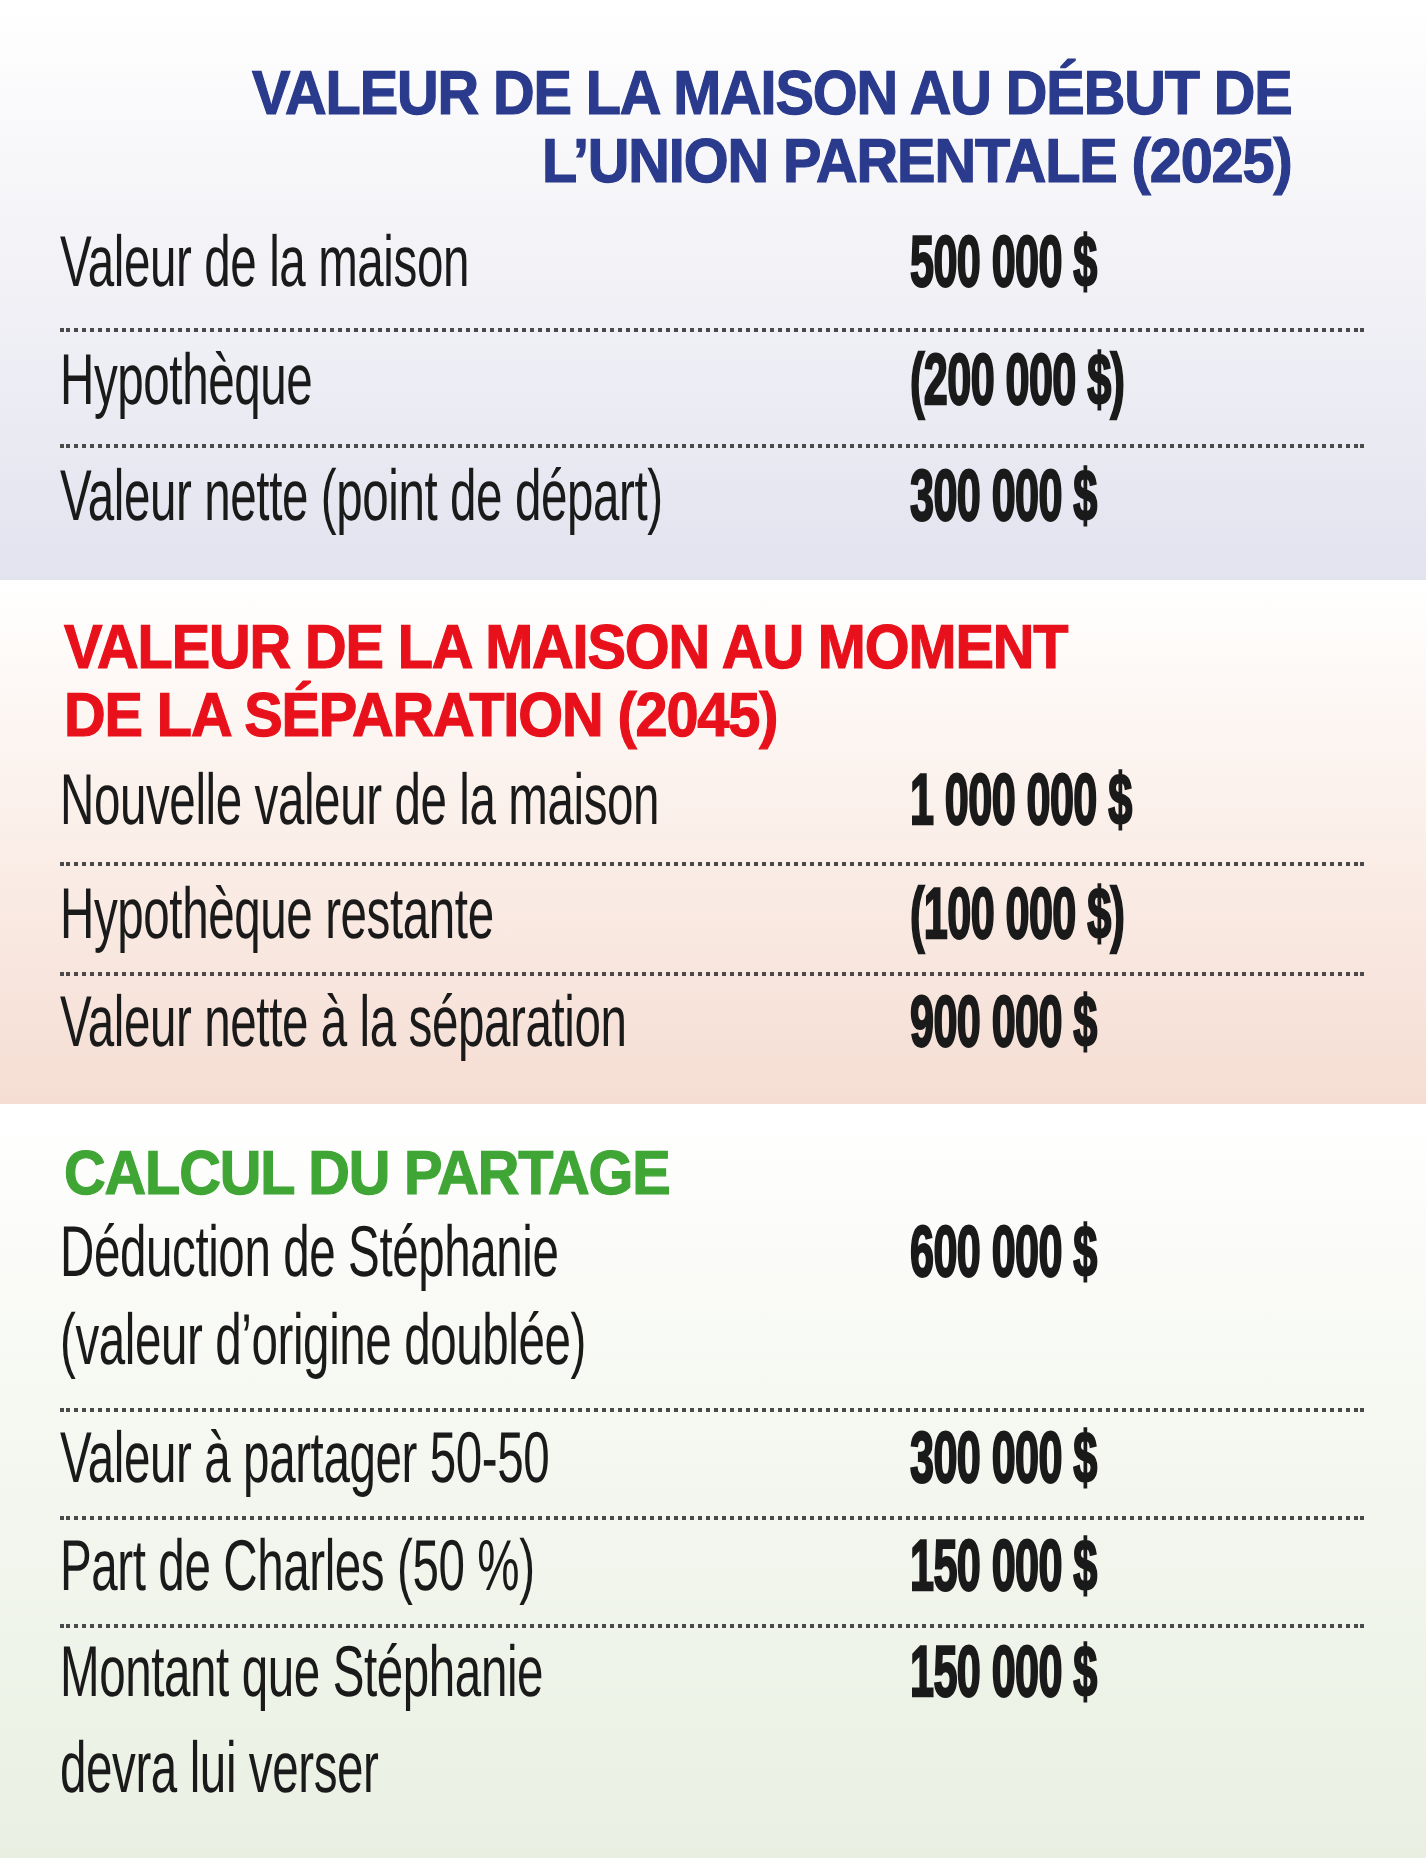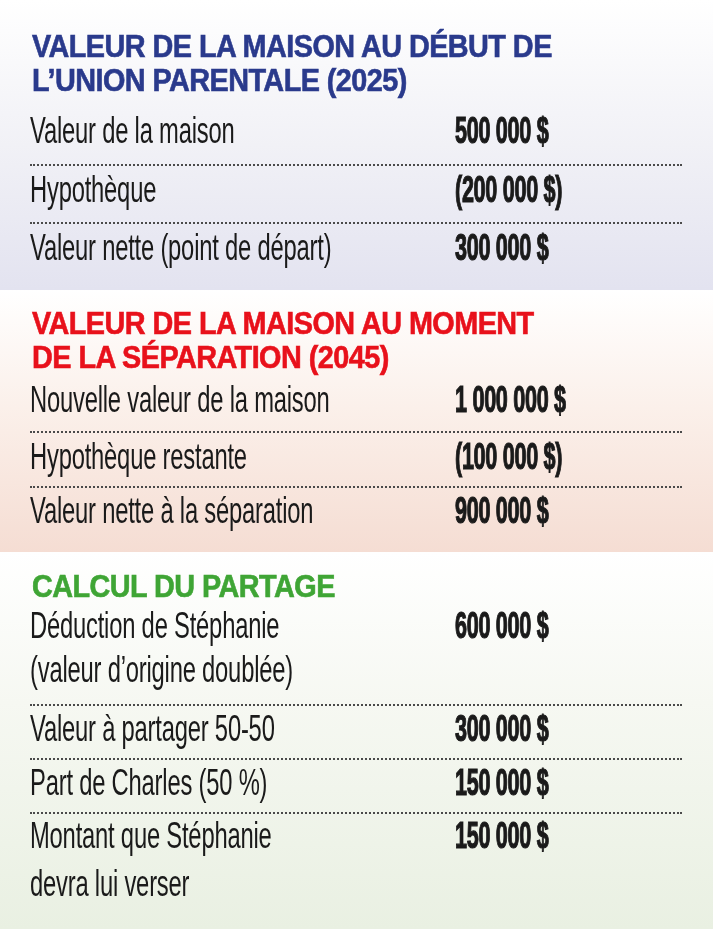--- a/index.html
+++ b/index.html
@@ -1,20 +1,20 @@
 <!DOCTYPE html>
 <html><head>
   <meta charset="utf-8">
   <style>
     * { box-sizing: border-box; margin: 0; padding: 0; }
     html, body { width: 713px; height: 929px; overflow: hidden; background: #ffffff; }
     body { position: relative; font-family: "Liberation Sans", "DejaVu Sans", sans-serif; color: #1a1a1a; }
 
     .section { position: absolute; left: 0; width: 713px; }
-    .s1 { top: 0; height: 362px; background: linear-gradient(to bottom, #ffffff 0%, #f1f1f6 40%, #dcdced 100%); }
+    .s1 { top: 0; height: 362px; background: linear-gradient(to bottom, #ffffff 0%, #f1f1f6 40%, #dcdced 100%); text-align: right; }
     .s2 { top: 290px; height: 262px; background: linear-gradient(to bottom, #ffffff 0%, #fbf0ea 45%, #f5ddd3 100%); padding-left: 16px; }
     .s3 { top: 552px; height: 377px; background: linear-gradient(to bottom, #ffffff 0%, #f6f8f2 40%, #e9f0e2 100%); padding-left: 24px; }
 
     .heading {
       position: absolute; left: 32px; width: 660px;
       font-family: "Liberation Sans", "DejaVu Sans", sans-serif;
       font-weight: 900; font-size: 31px; line-height: 34px;
       letter-spacing: -0.6px; text-transform: uppercase;
       transform: scaleX(0.93); transform-origin: left top;
       -webkit-text-stroke: 0.6px currentColor;

